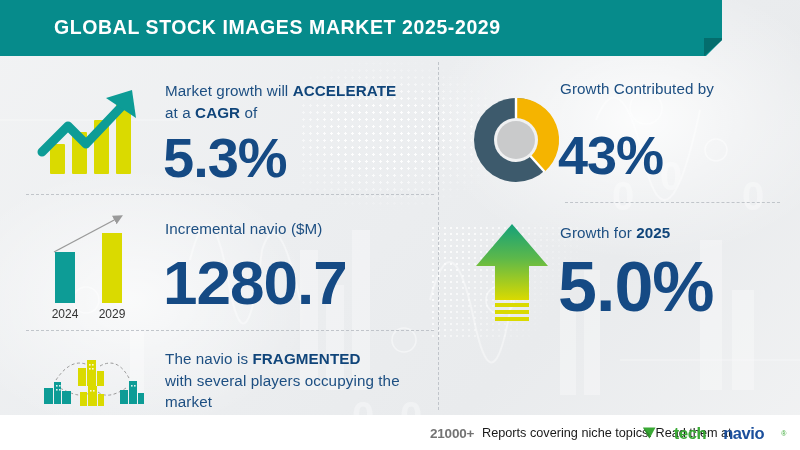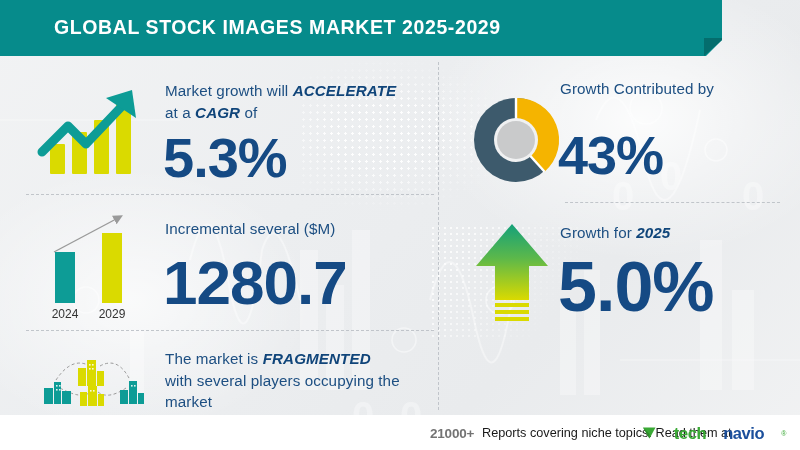--- a/index.html
+++ b/index.html
@@ -69,21 +69,21 @@
     border-left:1px dashed #b9bec4; opacity:.85;
   }
 
   
   .lead {
     position:absolute;
     color:#1d4f82;
     font-size:15.2px; line-height:1.42;
     letter-spacing:.1px;
   }
-  .lead b { font-weight:bold; color:#10457a;font-style:italic; }
+  .lead b { font-weight:bold; color:#10457a; }
   .bignum {
     position:absolute;
     color:#154a84;
     font-weight:bold;
     letter-spacing:-1px;
     line-height:1;
   }
 
   
   .icon { position:absolute; }
@@ -191,21 +191,21 @@
         <path d="M0 0 L7 3.5 L0 7 z" fill="#9a9a9a"></path>
       </marker>
     </defs>
     <line x1="28" y1="46" x2="92" y2="12" stroke="#9a9a9a" stroke-width="1.4" marker-end="url(#grayArrow)"></line>
     <rect x="29" y="46" width="20" height="51" fill="#0d9c96"></rect>
     <rect x="76" y="27" width="20" height="70" fill="#dada00"></rect>
     <text x="39" y="112" text-anchor="middle" fill="#333" font-family="Liberation Sans" font-size="12">2024</text>
     <text x="86" y="112" text-anchor="middle" fill="#333" font-family="Liberation Sans" font-size="12">2029</text>
   </svg>
 
-  <div class="lead" style="left:165px; top:218px;">Incremental several ($M)</div>
+  <div class="lead" style="left:165px; top:218px;">Incremental navio ($M)</div>
 
   <div class="bignum" style="left:163px; top:252px; font-size:62px;">1280.7</div>
 
   <svg class="icon" style="left:26px; top:348px;" width="120" height="62" viewBox="0 0 120 62">
     <g stroke="#9a9a9a" stroke-width="1" fill="none" stroke-dasharray="3 2.5">
       <path d="M30 32 Q46 8 64 18"></path>
       <path d="M74 18 Q92 8 104 32"></path>
       <path d="M34 40 Q56 52 64 44"></path>
       <path d="M72 44 Q82 52 100 40"></path>
     </g>
@@ -239,21 +239,21 @@
       <rect x="63" y="20" width="1.6" height="1.6"></rect>
         <rect x="66" y="20" width="1.6" height="1.6"></rect>
       <rect x="105" y="37" width="1.6" height="1.6"></rect>
         <rect x="108" y="37" width="1.6" height="1.6"></rect>
       <rect x="64" y="42" width="1.6" height="1.6"></rect>
         <rect x="67" y="42" width="1.6" height="1.6"></rect>
     </g>
   </svg>
 
   <div class="lead" style="left:165px; top:348px; width:268px;">
-    <span>The market is </span><b>FRAGMENTED</b><br>
+    <span>The navio is </span><b>FRAGMENTED</b><br>
     <span>with several players occupying the</span><br>
     <span>market</span>
   </div>
 
   <svg class="icon" style="left:462px; top:86px;" width="108" height="108" viewBox="0 0 108 108">
     <circle cx="54" cy="54" r="42" fill="#3d5a6c"></circle>
     <path d="M54 54 L54 12 A42 42 0 0 1 82.6 85.7 Z" fill="#f5b400"></path>
     <circle cx="54" cy="54" r="40" fill="none" stroke="#f7f8f8" stroke-width="0"></circle>
     <path d="M54 54 L54 12" stroke="#ffffff" stroke-width="2.4"></path>
     <path d="M54 54 L82.6 85.7" stroke="#ffffff" stroke-width="2.4"></path>

